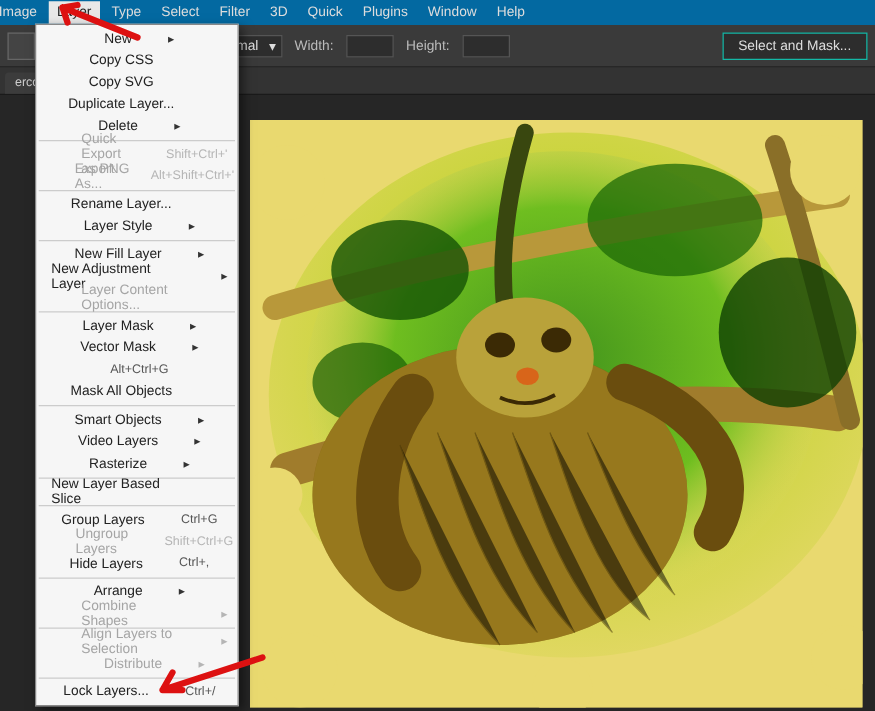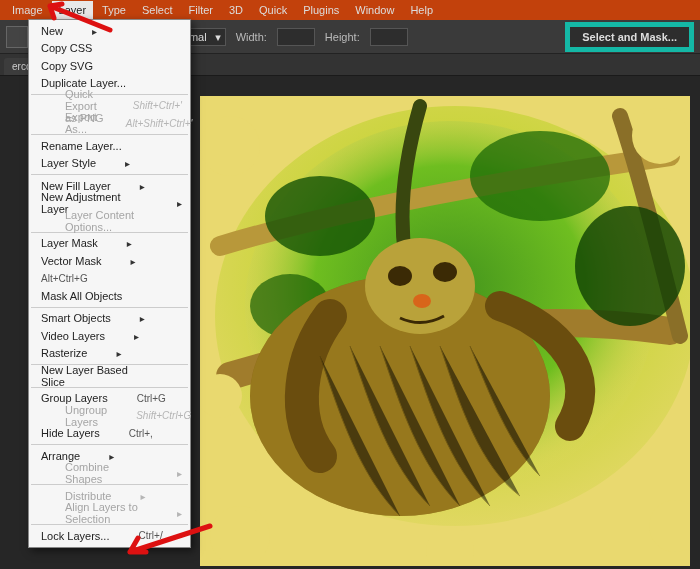--- a/index.html
+++ b/index.html
@@ -1,40 +1,40 @@
 <!DOCTYPE html>
 <html><head>
 <meta charset="utf-8">
 <style>
   * { box-sizing: border-box; margin: 0; padding: 0; }
   body { width: 700px; height: 569px; background: #2a2a2a; font-family: Tahoma, sans-serif; font-size: 11px; color: #ccc; overflow: hidden; position: relative; }
 
-  .menubar { height: 20px; background: #c2410c; display: flex; align-items: center; padding: 0 17px; gap: 2px; }
+  .menubar { height: 20px; background: #0369a1; display: flex; align-items: center; padding: 0 4px; gap: 2px; }
   .menubar-item { padding: 3px 7px; color: #ddd; cursor: default; }
   .menubar-item.active { background: #e8e8e8; color: #222; }
 
   .optbar { height: 34px; background: #3a3a3a; display: flex; align-items: center; padding: 0 6px; gap: 10px; border-bottom: 1px solid #222; }
   .tool-thumb { width: 22px; height: 22px; border: 1px solid #666; background: #444; }
   .opt-label { color: #bbb; }
   .opt-select { background: #2d2d2d; border: 1px solid #555; color: #ddd; padding: 2px 18px 2px 6px; font-size: 11px; position: relative; }
   .opt-input { background: #2d2d2d; border: 1px solid #555; color: #ddd; padding: 2px 4px; font-size: 11px; width: 38px; }
-  .opt-btn { background: #2d2d2d; border: 5px solid #14b8a6; color: #ddd; padding: 4px 12px; font-size: 11px; font-weight: bold; }
+  .opt-btn { background: #2d2d2d; border: 1px solid #14b8a6; color: #ddd; padding: 4px 12px; font-size: 11px; }
 
   .tabbar { height: 22px; background: #333; border-bottom: 1px solid #1a1a1a; padding-left: 4px; display: flex; align-items: end; }
   .tab { background: #3c3c3c; color: #ccc; padding: 3px 8px; border-top-left-radius: 3px; border-top-right-radius: 3px; font-size: 10px; white-space: nowrap; overflow: hidden; max-width: 40px; }
 
   .canvas-wrap { position: absolute; top: 76px; left: 0; right: 0; bottom: 0; background: #262626; overflow: hidden; }
   .canvas-img { position: absolute; top: 20px; left: 200px; width: 490px; height: 470px; background: #e9d96f; }
   .canvas-img svg { width: 100%; height: 100%; display: block; }
 
   .dropdown { position: absolute; top: 19px; left: 28px; width: 163px; background: #f6f6f6; border: 1px solid #888; box-shadow: 3px 3px 8px rgba(0,0,0,0.5); color: #222; padding: 2px 0; z-index: 50; }
-  .dd-item { display: flex; align-items: center; justify-content: flex-start; padding: 2px 8px 2px 12px; height: 17.5px; cursor: default; gap: 29px; }
+  .dd-item { display: flex; align-items: center; justify-content: center; padding: 2px 8px 2px 12px; height: 17.5px; cursor: default; gap: 29px; }
   .dd-item.disabled { color: #a5a5a5; padding-left: 36px; }
   .dd-item .sc { color: #555; font-size: 10px; }
-  .dd-item.disabled .sc { color: #b5b5b5; font-style: italic; }
+  .dd-item.disabled .sc { color: #b5b5b5; }
   .dd-sep { height: 1px; background: #ccc; margin: 2px 2px; }
   .arrow-r::after { content: "▸"; color: #333; font-size: 10px; }
   .disabled .arrow-r::after { color: #b5b5b5; }
 
   .bigarrow { position: absolute; z-index: 60; pointer-events: none; }
   .bigarrow svg { display: block; }
 </style>
 </head>
 <body>
 
@@ -141,20 +141,24 @@
       <span></span>
     </div>
     <div class="dd-item">
       <span>Copy SVG</span>
       <span></span>
     </div>
     <div class="dd-item">
       <span>Duplicate Layer...</span>
       <span></span>
     </div>
+    <div class="dd-item">
+      <span>Delete</span>
+      <span class="arrow-r"></span>
+    </div>
     <div class="dd-sep"></div>
     <div class="dd-item disabled">
       <span>Quick Export as PNG</span>
       <span class="sc">Shift+Ctrl+'</span>
     </div>
     <div class="dd-item disabled">
       <span>Export As...</span>
       <span class="sc">Alt+Shift+Ctrl+'</span>
     </div>
     <div class="dd-sep"></div>
@@ -230,25 +234,25 @@
     <div class="dd-item">
       <span>Arrange</span>
       <span class="arrow-r"></span>
     </div>
     <div class="dd-item disabled">
       <span>Combine Shapes</span>
       <span class="arrow-r"></span>
     </div>
     <div class="dd-sep"></div>
     <div class="dd-item disabled">
+      <span>Align Layers to Selection</span>
+      <span class="arrow-r"></span>
+    </div>
+    <div class="dd-item disabled">
       <span>Distribute</span>
-      <span class="arrow-r"></span>
-    </div>
-    <div class="dd-item disabled">
-      <span>Align Layers to Selection</span>
       <span class="arrow-r"></span>
     </div>
     <div class="dd-sep"></div>
     <div class="dd-item">
       <span>Lock Layers...</span>
       <span class="sc">Ctrl+/</span>
     </div>
   </div>
 
 <div class="bigarrow" style="top:-2px; left:38px;">

